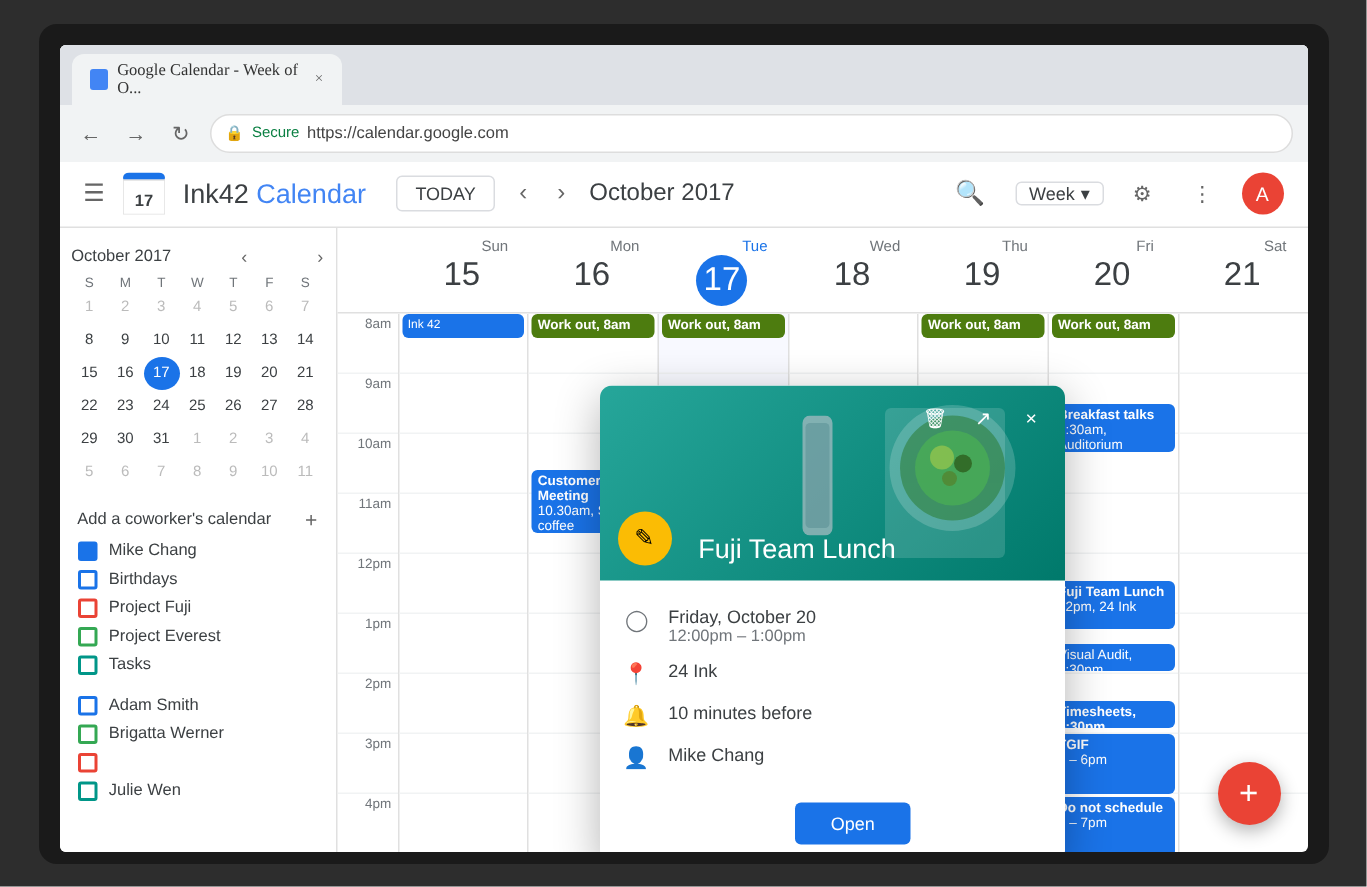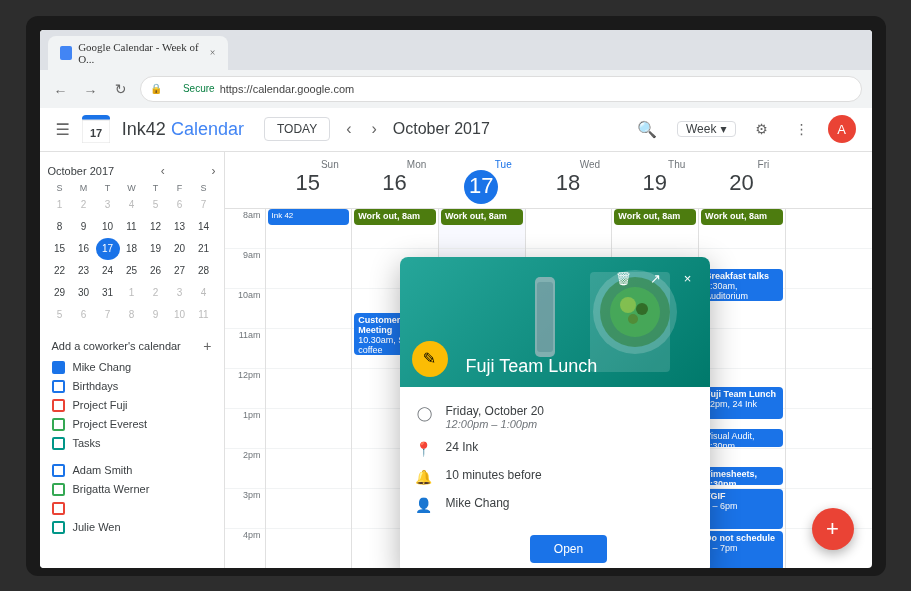--- a/index.html
+++ b/index.html
@@ -89,21 +89,21 @@
       border-radius: 13px;
       display: flex;
       align-items: center;
       padding: 0 10px;
       gap: 5px;
       font-size: 11px;
       color: #333;
       border: 1px solid #ddd;
     }
     .secure-icon { color: #0b8043; font-size: 10px; }
-    .secure-text { color: #0b8043; font-size: 10px; font-weight: 500; margin-left: 15px; }
+    .secure-text { color: #0b8043; font-size: 10px; font-weight: 500; }
     .address-text { color: #444; font-size: 11px; }
     
     .app-container {
       display: flex;
       flex-direction: column;
       flex: 1;
       overflow: hidden;
     }
     
     .app-header {
@@ -441,21 +441,21 @@
       height: 18px;
       flex-shrink: 0;
       display: flex;
       align-items: center;
       justify-content: center;
       color: #70757a;
       font-size: 14px;
     }
     .popup-detail-content { flex: 1; }
     .popup-detail-main { font-size: 12px; color: #3c4043; }
-    .popup-detail-sub { font-size: 11px; color: #70757a; font-style: italic; }
+    .popup-detail-sub { font-size: 11px; color: #70757a; }
     .popup-footer {
       padding: 4px 16px 12px;
       display: flex;
       justify-content: center;
       margin-left: 28px;
     }
     .open-btn {
       background: #1a73e8;
       color: #fff;
       border: none;
@@ -709,20 +709,24 @@
               <span class="day-num">18</span>
             </div>
             <div class="day-header">
               <span class="day-name">Thu</span>
               <span class="day-num">19</span>
             </div>
             <div class="day-header">
               <span class="day-name">Fri</span>
               <span class="day-num">20</span>
             </div>
+            <div class="day-header">
+              <span class="day-name">Sat</span>
+              <span class="day-num">21</span>
+            </div>
           </div>
 
           <div class="scrollable-time-area">
             <div class="day-cols-container" style="height:480px;">
 
               <div class="time-labels-col">
                 <div class="time-slot">8am</div>
                 <div class="time-slot">9am</div>
                 <div class="time-slot">10am</div>
                 <div class="time-slot">11am</div>

